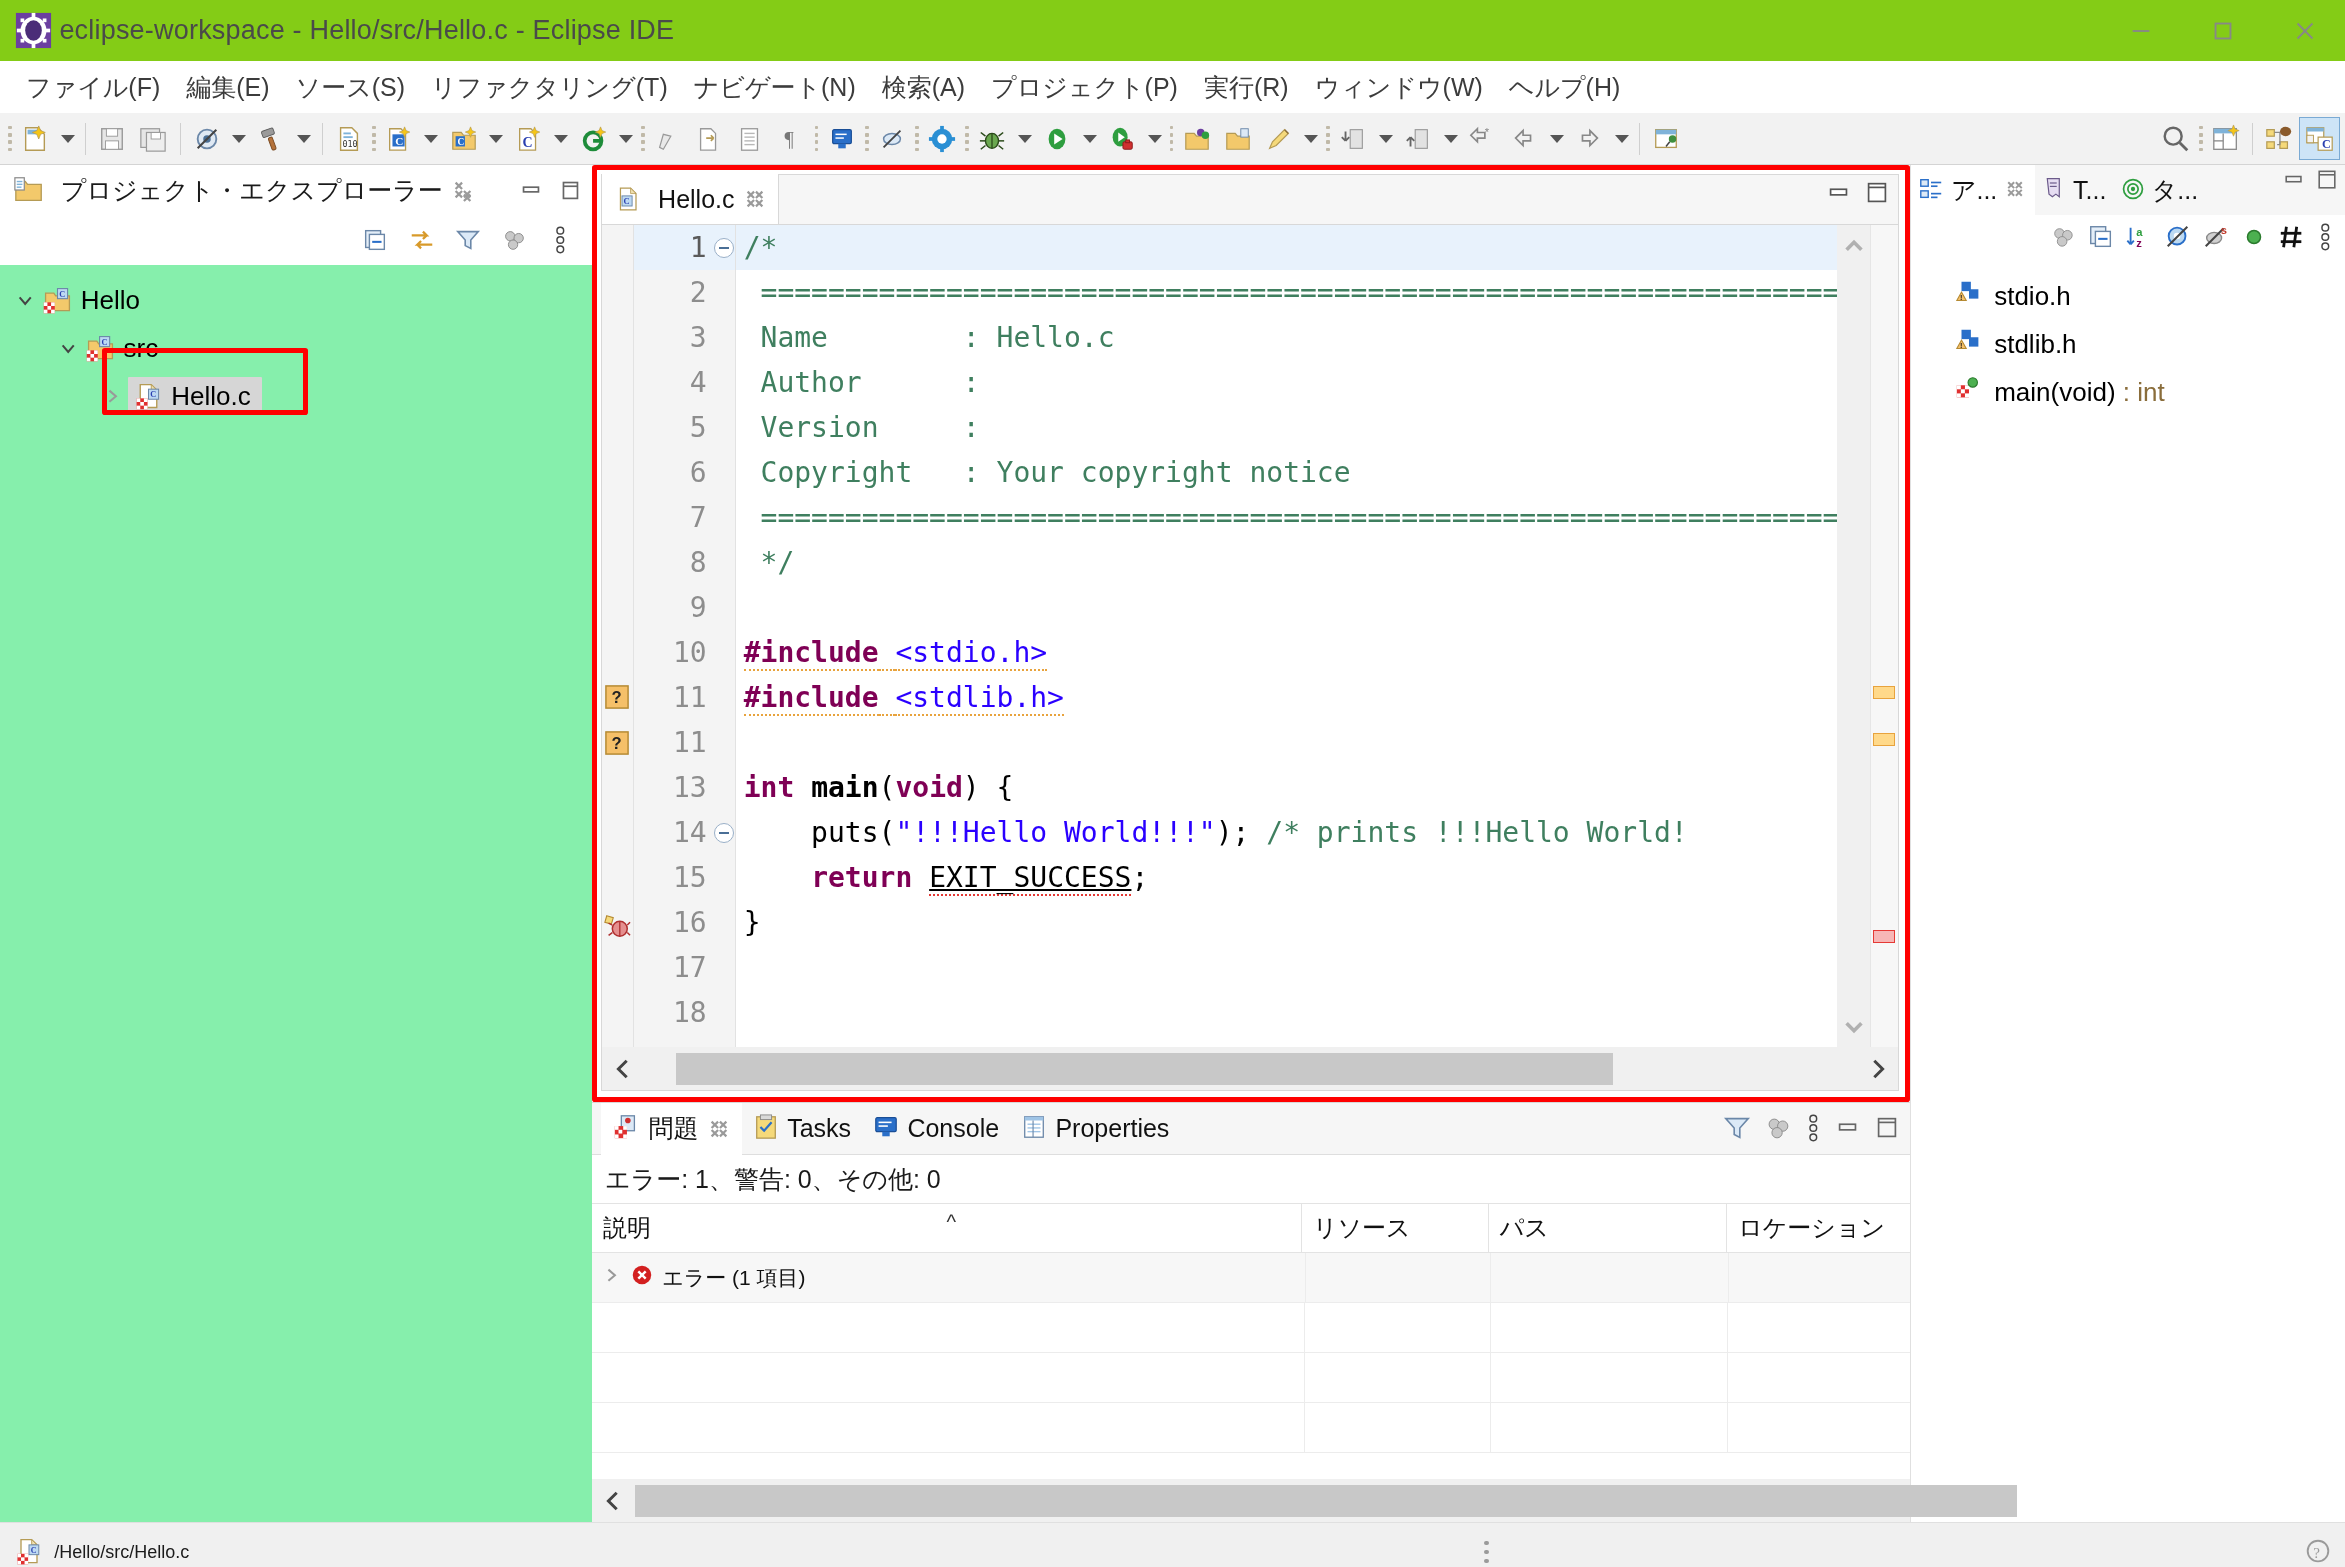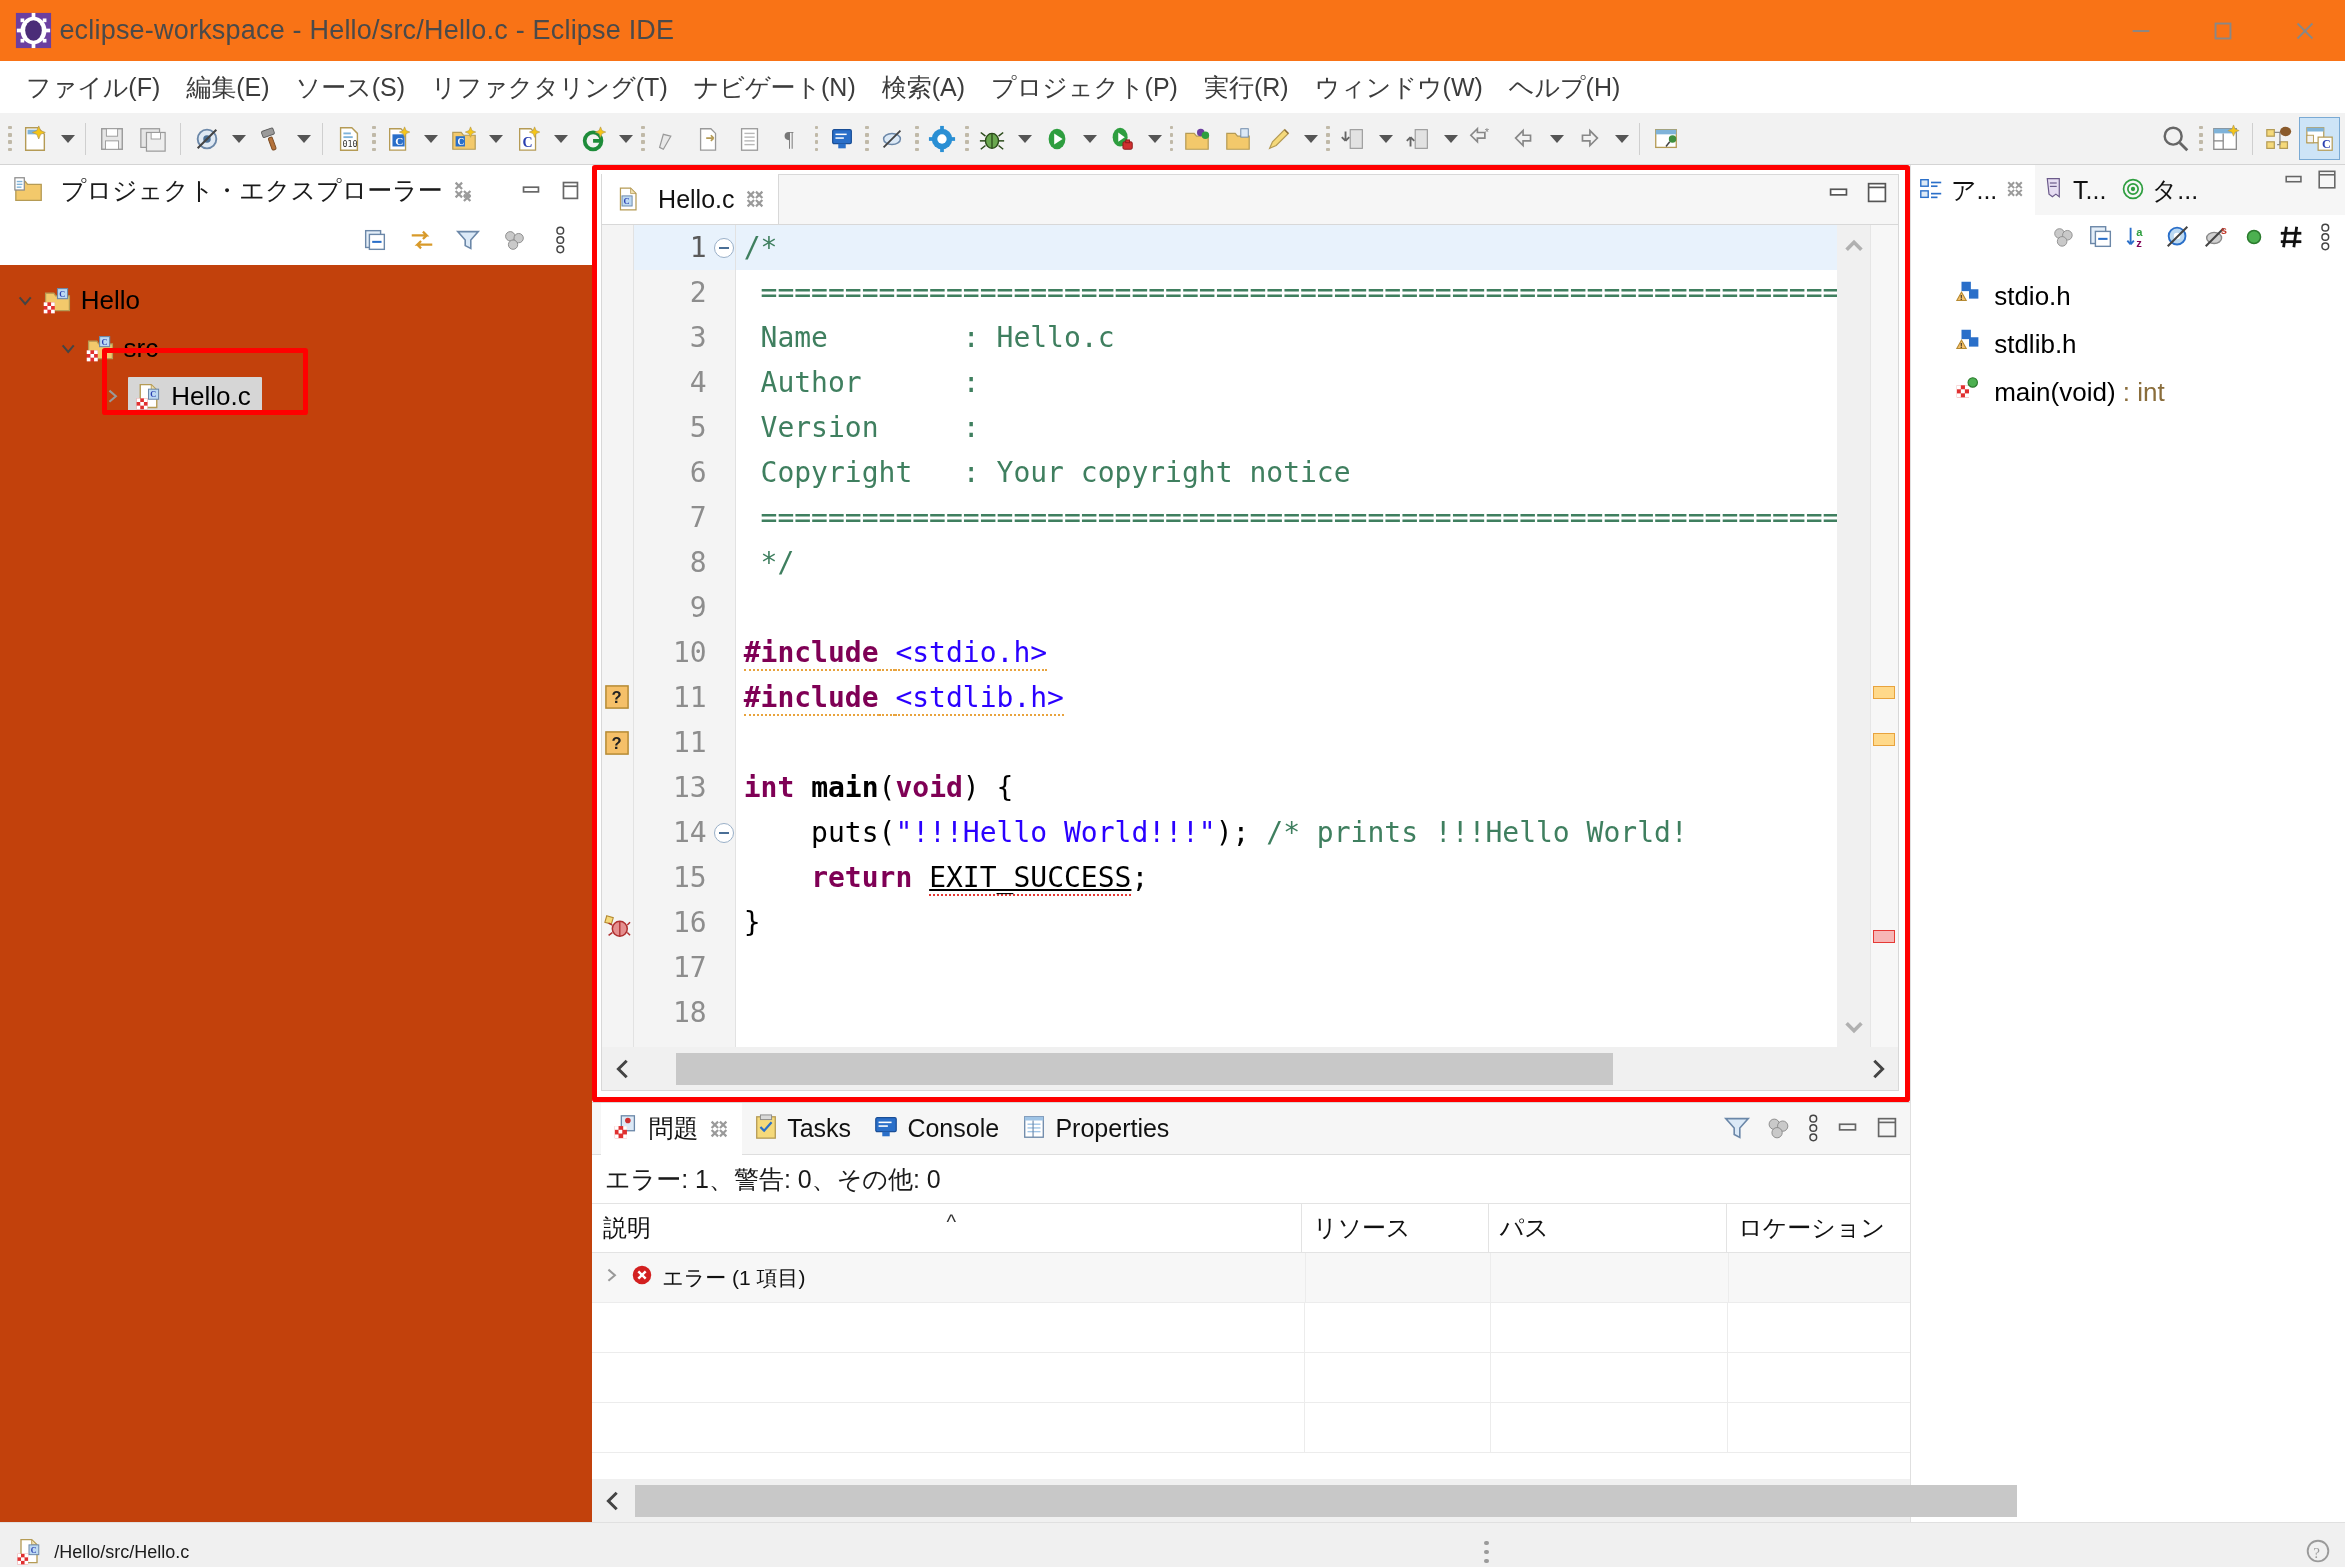--- a/index.html
+++ b/index.html
@@ -7,21 +7,21 @@
   body {
     width:2346px; height:1568px;
     background:#ffffff;
     font-family:"Liberation Sans", sans-serif;
     overflow:hidden;
     -webkit-font-smoothing:antialiased;
   }
 
   
   .titlebar{
-    height:61px; background:#f97316; display:flex; align-items:center;
+    height:61px; background:#84cc16; display:flex; align-items:center;
     position:relative;
   }
   .app-icon{
     width:37px; height:37px; margin-left:15px; margin-right:7.4px; flex:none;
     position:relative;
   }
   .title-text{ font-size:27px; color:#4a4a4a; letter-spacing:0.2px; }
   .wincontrols{ position:absolute; right:0; top:0; height:61px; display:flex; }
   .wc{ width:82px; height:61px; display:flex; align-items:center; justify-content:center; }
   .wc svg{ display:block; }
@@ -40,21 +40,21 @@
   .carat{ width:0;height:0;border-left:7.4px solid transparent;border-right:7.4px solid transparent;border-top:8.3px solid #555; }
   .gripper{ width:9.3px; height:32px; flex:none; display:flex; flex-direction:column; justify-content:center; gap:3.7px; align-items:center; }
   .gripper i{ width:3.7px;height:3.7px;background:#c0b9a8;display:block;border-radius:0.9px; }
   .tb-sep{ width:0.9px; height:32px; background:#cfcfcf; margin:0 5.6px; flex:none; }
   .tb-spacer{ flex:1 1 auto; }
 
   
   .main{ display:flex; height:1357px; background:#fff; }
 
   
-  .left-col{ width:592px; flex:none; display:flex; flex-direction:column; background:#c2410c; }
+  .left-col{ width:592px; flex:none; display:flex; flex-direction:column; background:#86efac; }
   .view-tabbar{ height:50px; display:flex; align-items:center; position:relative; background:#fff; }
   .view-tab{ display:flex; align-items:center; gap:8.3px; padding:0 9.3px 0 13px; height:50px; }
   .view-tab .lbl{ font-size:25px; color:#1a1a1a; white-space:nowrap; }
   .tabclose{ width:24px;height:24px; flex:none; }
   .tab-btns{ position:absolute; right:5.6px; top:0; height:50px; display:flex; align-items:center; gap:5.6px; }
   .panel-btn{ width:33px;height:33px; display:flex;align-items:center;justify-content:center; }
   .view-toolbar{ height:50px; display:flex; align-items:center; justify-content:flex-end; gap:9.3px; padding-right:13px; background:#fff; }
   .vt{ width:37px;height:37px; display:flex;align-items:center;justify-content:center; }
   .tree{ flex:1 1 auto; padding-top:11px; font-size:26px; color:#000; }
   .tnode{ display:flex; align-items:center; height:48px; }

